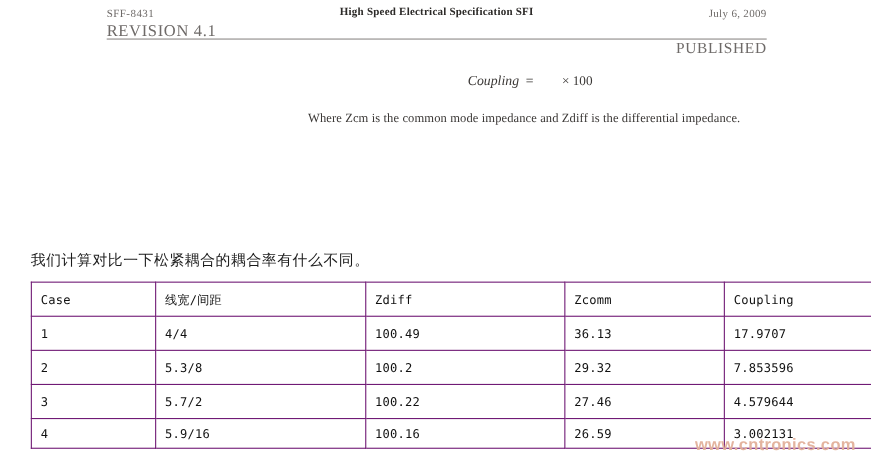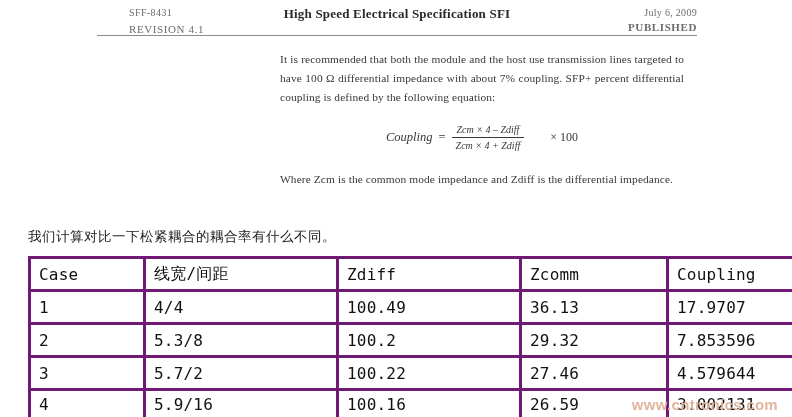--- a/index.html
+++ b/index.html
@@ -26,69 +26,67 @@
   }
   .spec-header {
     position: relative;
     height: 34px;
   }
   .spec-header-left {
     position: absolute;
     left: 0;
     top: 2px;
     line-height: 14px;
-    margin-left: 32px;
   }
   .spec-doc-id {
     font-family: "Liberation Serif", serif;
     font-size: 10px;
     letter-spacing: 0.4px;
     color: #6e6a68;
   }
   .spec-rev {
     font-family: "Liberation Serif", serif;
-    font-size: 11px;
+    font-size: 15px;
     letter-spacing: 0.6px;
     color: #6e6a68;
     text-transform: uppercase;
     margin-top: 2px;
   }
   .spec-title {
     position: absolute;
     left: 0;
     right: 0;
     top: 2px;
     text-align: center;
     font-family: "Liberation Serif", serif;
-    font-size: 13px;
+    font-size: 10px;
     font-weight: bold;
     color: #2c2a28;
     letter-spacing: 0.2px;
   }
   .spec-header-right {
     position: absolute;
     right: 0;
     top: 2px;
     text-align: right;
     line-height: 14px;
   }
   .spec-date {
     font-family: "Liberation Serif", serif;
     font-size: 10px;
     color: #6e6a68;
     letter-spacing: 0.3px;
   }
   .spec-status {
     font-family: "Liberation Serif", serif;
-    font-size: 11px;
+    font-size: 14px;
     color: #6e6a68;
     letter-spacing: 0.6px;
     text-transform: uppercase;
-    margin-top: 0;
-    font-weight: bold;
+    margin-top: 18px;
   }
   .spec-rule {
     position: absolute;
     left: 0;
     top: 31px;
     width: 600px;
     height: 1px;
     background: #8d8a88;
   }
 
@@ -169,25 +167,25 @@
   
   .data-table {
     position: absolute;
     left: 28px;
     top: 256px;
     width: 736px;
     border-collapse: collapse;
     table-layout: fixed;
   }
   .data-table td {
-    border: 3px solid #701a75;
+    border: 1px solid #701a75;
     height: 30px;
     padding: 0 0 0 8px;
     font-family: "DejaVu Sans Mono", monospace;
-    font-size: 16px;
+    font-size: 11px;
     color: #111111;
     vertical-align: middle;
     letter-spacing: 0.2px;
     overflow: hidden;
     white-space: nowrap;
   }
   .col-0 { width: 104px; }
   .col-1 { width: 182px; }
   .col-2 { width: 172px; }
   .col-3 { width: 136px; margin-top: 15px; }
@@ -223,30 +221,24 @@
     </div>
     <div class="spec-title">High Speed Electrical Specification SFI</div>
     <div class="spec-header-right">
       <div class="spec-date">July 6, 2009</div>
       <div class="spec-status">Published</div>
     </div>
     <div class="spec-rule"></div>
   </div>
 
   <div class="spec-body">
-    <div class="spec-para">It is recommended that both the module and the host use transmission lines targeted to have 100 Ω differential impedance with about 7% coupling. SFP+ percent differential coupling is defined by the following equation:</div>
 
     <div class="equation">
       <span class="eq-label">Coupling</span>
       <span class="eq-eq">=</span>
-      <span class="eq-frac">
-        <span class="eq-num">Zcm × 4 – Zdiff</span>
-        <span class="eq-bar"></span>
-        <span class="eq-den">Zcm × 4 + Zdiff</span>
-      </span>
       <span class="eq-tail">× 100</span>
     </div>
 
     <div class="spec-para spec-para2">Where Zcm is the common mode impedance and Zdiff is the differential impedance.</div>
   </div>
 </div>
 
 <div class="caption">我们计算对比一下松紧耦合的耦合率有什么不同。</div>
 
 <table class="data-table">

